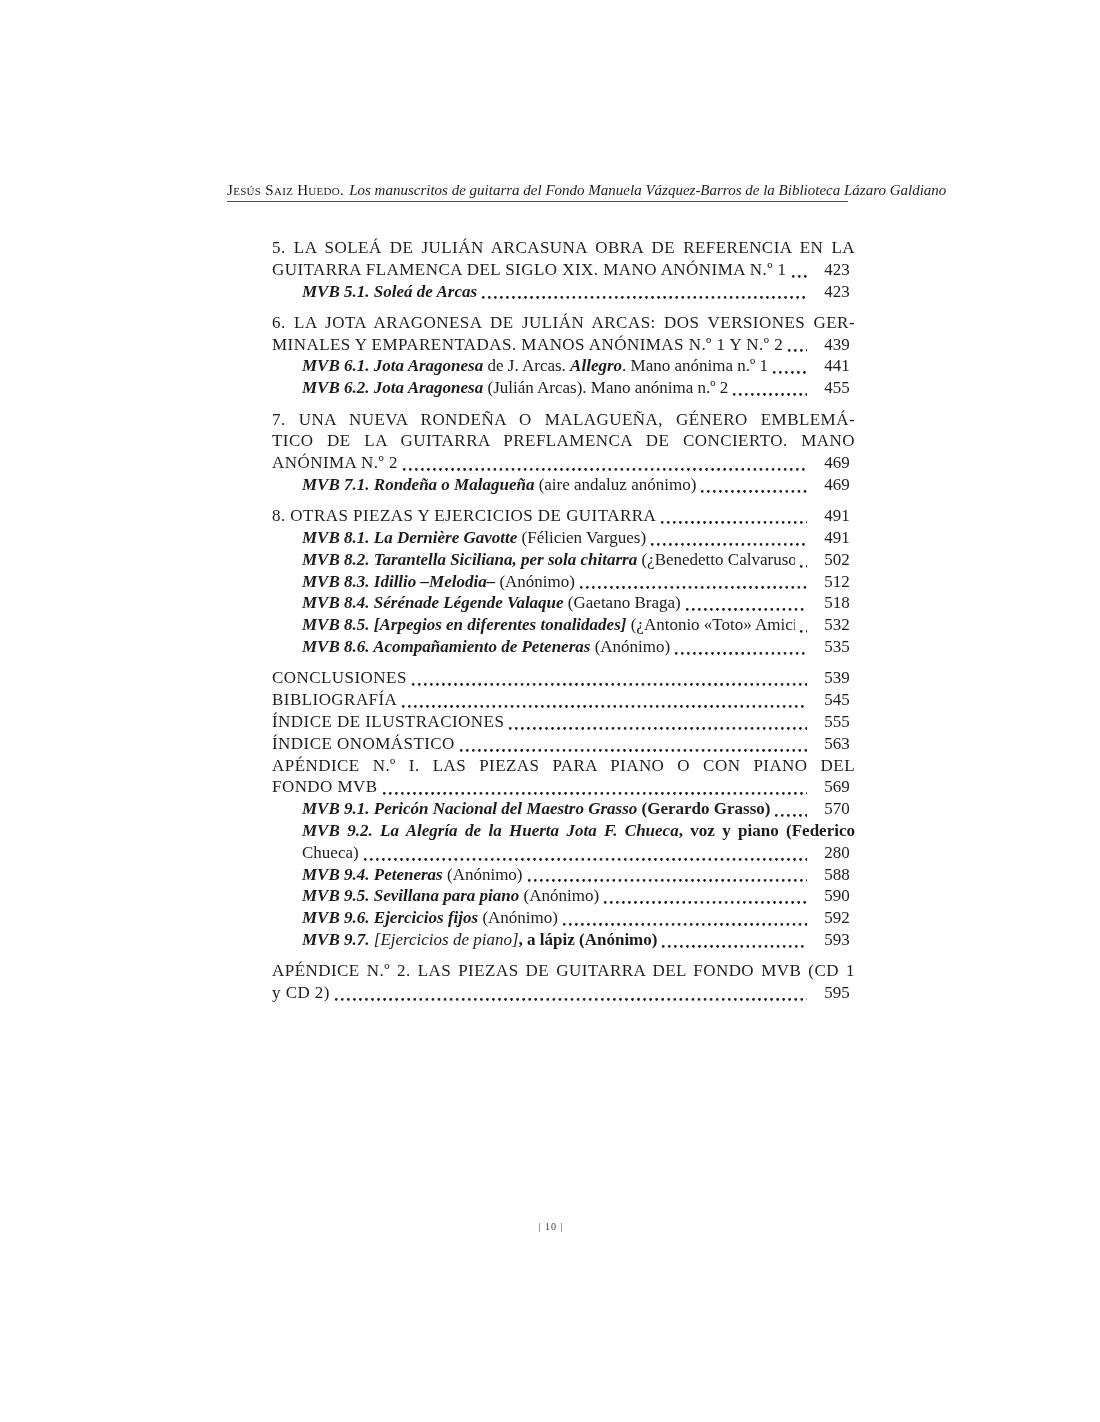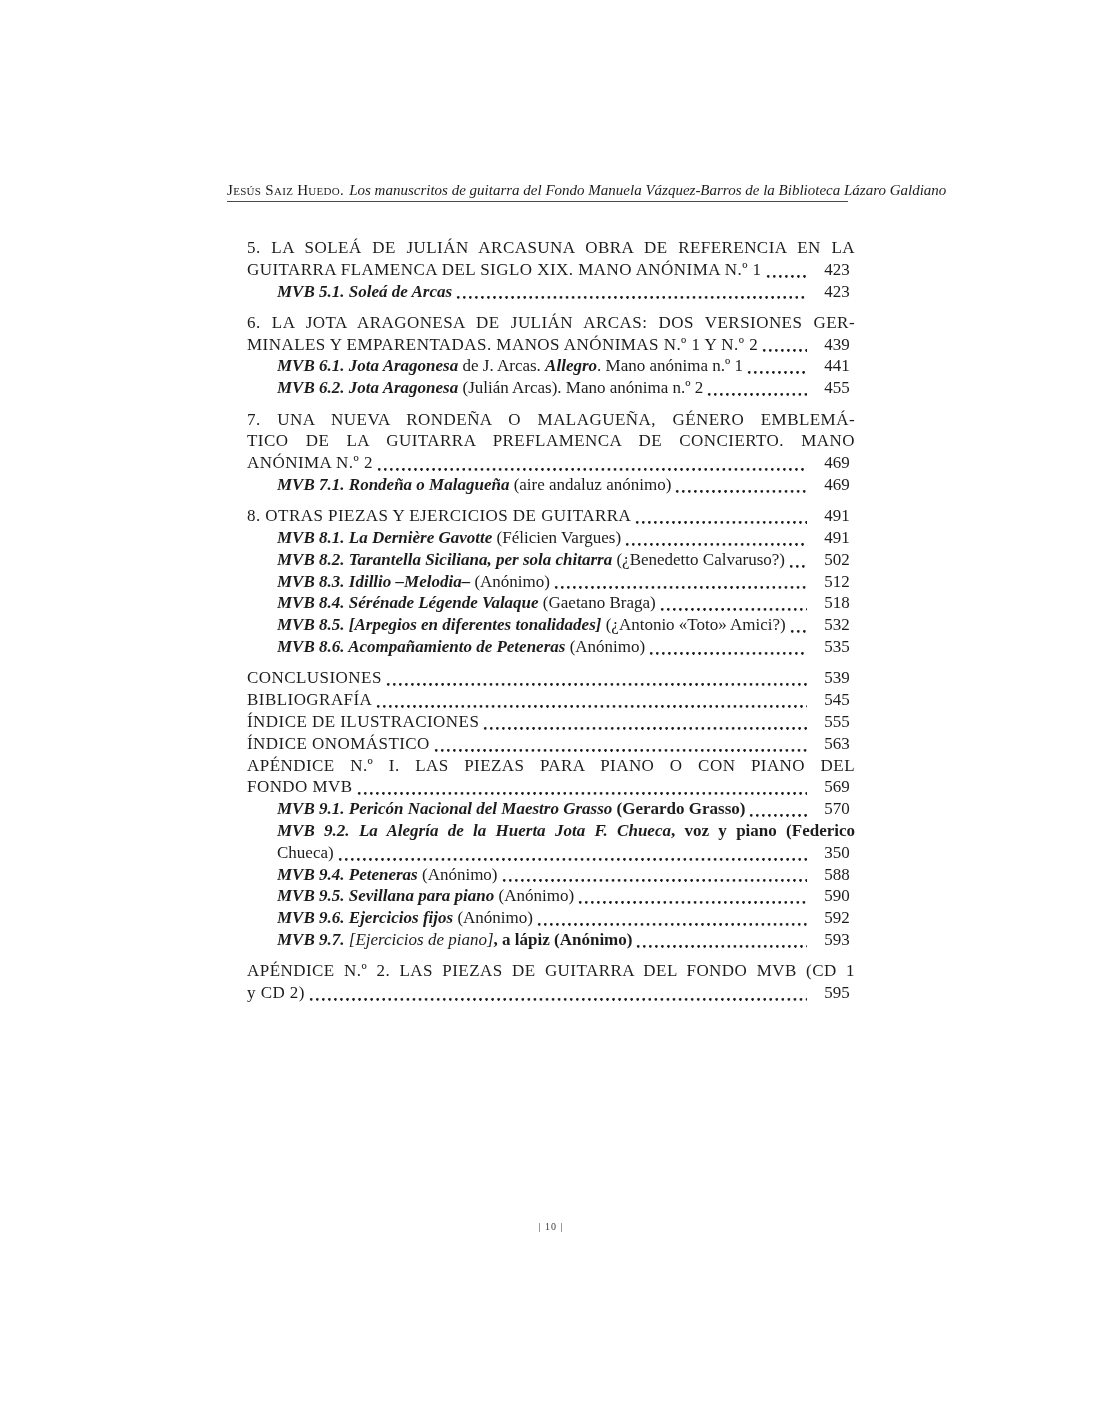--- a/index.html
+++ b/index.html
@@ -35,21 +35,21 @@
   }
   
   .toc {
     position: absolute;
     left: 247px;
     top: 237px;
     width: 608px;
     font-size: 17px;
     line-height: 21.8px;
   }
-  .toc-group { margin-top: 9.5px; }
+  .toc-group { margin-top: 9.5px; margin-left: 25px; }
   .toc-group:first-child { margin-top: 0; }
   .toc-entry.sub { padding-left: 30px; }
   .jline {
     text-align: justify;
     text-align-last: justify;
     -moz-text-align-last: justify;
   }
   .lastline { display: flex; align-items: stretch; }
   .linetext { flex: 0 1 auto; white-space: nowrap; overflow: hidden; }
   .dots {
@@ -245,21 +245,21 @@
             <span class="linetext"><span class="seg-bi">MVB 9.1. Pericón Nacional del Maestro Grasso</span><span class="seg-b"> (Gerardo Grasso)</span></span>
             <span class="dots"></span>
             <span class="pagenum">570</span>
           </div>
         </div>
         <div class="toc-entry sub">
           <div class="jline"><span class="linetext"><span class="seg-bi">MVB 9.2. La Alegría de la Huerta Jota F. Chueca</span><span class="seg-b">, voz y piano (Federico</span></span></div>
           <div class="lastline">
             <span class="linetext"><span class="seg-r">Chueca)</span></span>
             <span class="dots"></span>
-            <span class="pagenum">350</span>
+            <span class="pagenum">280</span>
           </div>
         </div>
         <div class="toc-entry sub">
           <div class="lastline">
             <span class="linetext"><span class="seg-bi">MVB 9.4. Peteneras</span><span class="seg-r"> (Anónimo)</span></span>
             <span class="dots"></span>
             <span class="pagenum">588</span>
           </div>
         </div>
         <div class="toc-entry sub">

